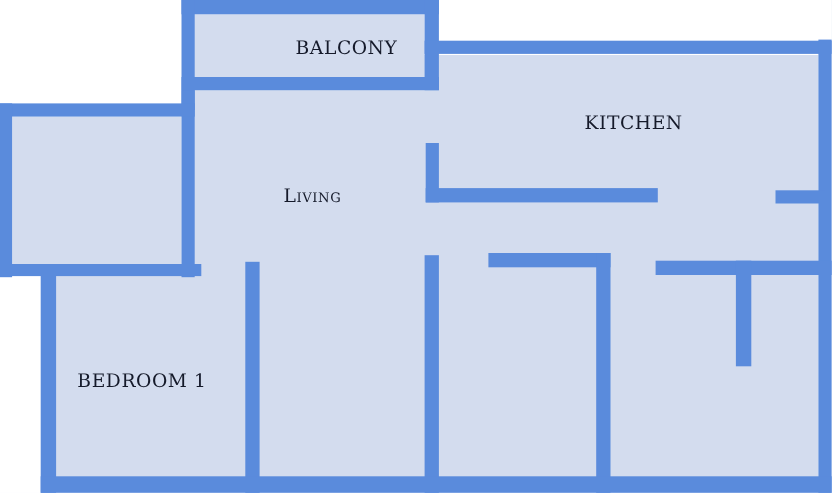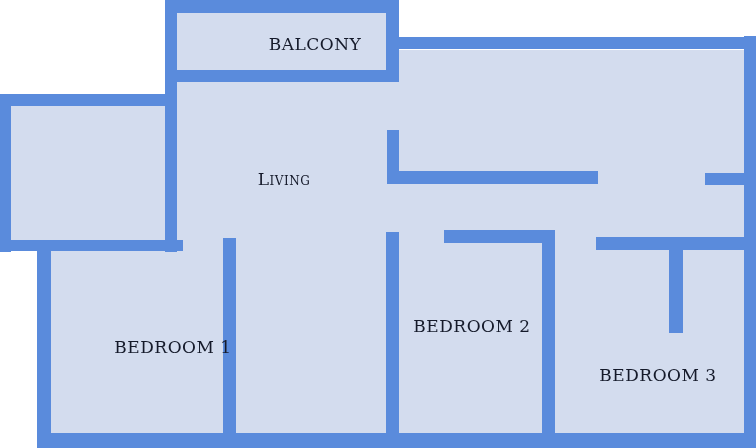--- a/index.html
+++ b/index.html
@@ -64,17 +64,16 @@
   <div class="wall" style="left:444px;top:230px;width:111px;height:13px;"></div>
   <div class="wall" style="left:542px;top:230px;width:13px;height:218px;"></div>
 
   <div class="wall" style="left:596px;top:237px;width:160px;height:13px;"></div>
   <div class="wall" style="left:669px;top:237px;width:14px;height:96px;"></div>
 
   <div class="wall" style="left:37px;top:433px;width:719px;height:15px;"></div>
 
 
   <div class="label" style="left:284px;top:44px;margin-left:31px;">BALCONY</div>
+  <div class="label" style="left:576px;top:112px;">KITCHEN</div>
   <div class="label sc" style="left:284px;top:179px;">Living</div>
-  <div class="label" style="left:129px;top:347px;margin-left:44px;">BEDROOM 1</div>
-  <div class="label" style="left:472px;top:326px;">BEDROOM 2</div>
-  <div class="label" style="left:658px;top:375px;">BEDROOM 3</div>
+  <div class="label" style="left:129px;top:347px;">BEDROOM 1</div>
 </div>
 
 </body></html>

